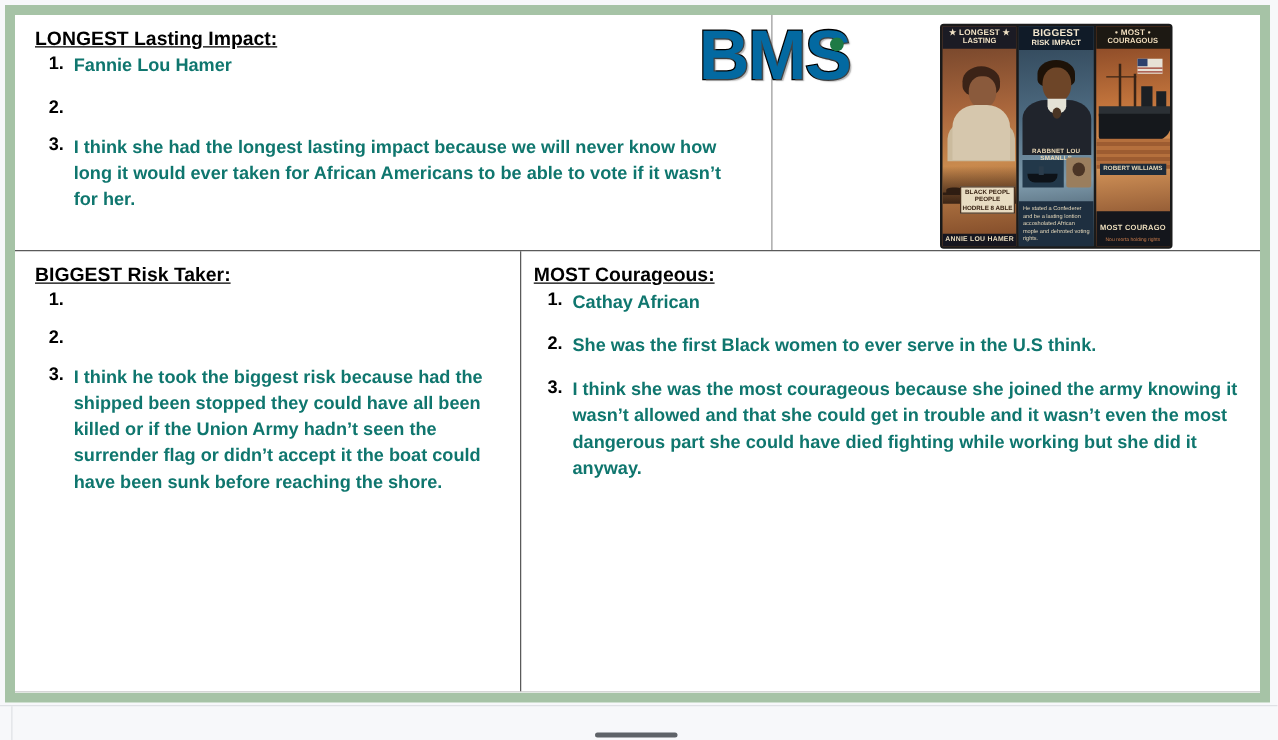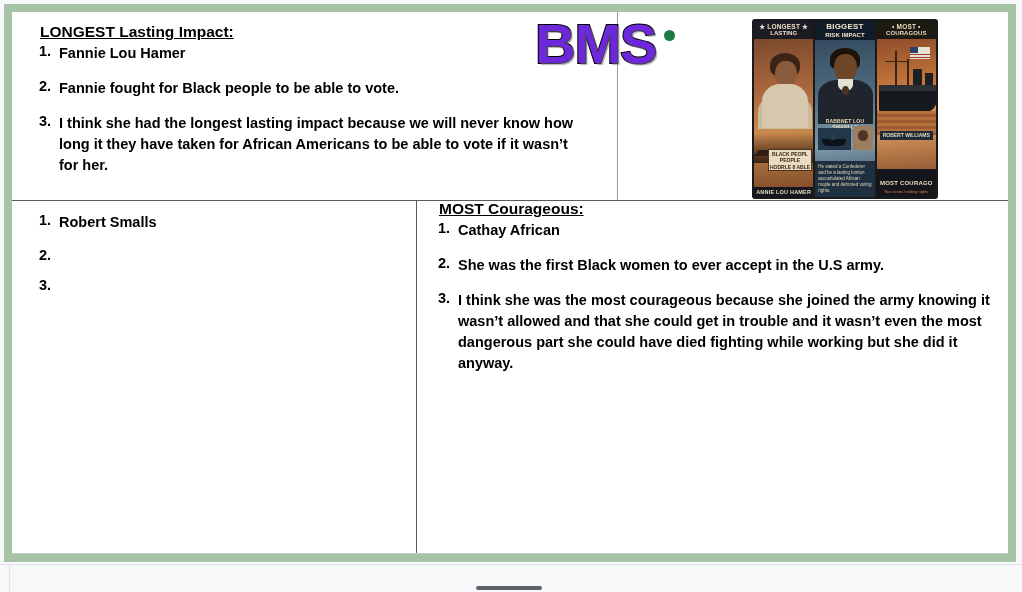--- a/index.html
+++ b/index.html
@@ -64,21 +64,21 @@
 
   
   .block { position: absolute; }
 
   .heading {
     font-size: 15.5px;
     font-weight: bold;
     color: #000;
     text-decoration: underline;
     letter-spacing: 0px;
-    margin: 0 0 2px 12px;
+    margin: 0 0 2px 0;
     white-space: nowrap;
   }
 
   ol.items {
     list-style: none;
     margin: 0;
     padding: 0;
   }
   ol.items > li {
     display: flex;
@@ -93,43 +93,43 @@
     color: #000;
     width: 20px;
     flex: 0 0 20px;
     text-align: left;
     padding-left: 11px;
     box-sizing: content-box;
   }
   .txt {
     font-size: 14.5px;
     font-weight: bold;
-    color: #000000;
+    color: #0f766e;
     line-height: 1.45;
   }
 
   
   #block-longest   { left: 16px;  top: 11px;  width: 580px; }
   #block-longest .txt { width: 520px; }
 
   #block-risk      { left: 16px;  top: 200px; width: 390px; }
   #block-risk .txt { width: 345px; }
 
-  #block-courage   { left: 415px; top: 188px; width: 590px; }
+  #block-courage   { left: 415px; top: 200px; width: 590px; }
   #block-courage .txt { width: 540px; }
 
   
   #bms-logo {
     position: absolute;
-    left: 523px;
+    left: 547px;
     top: 4px;
     font-size: 56px;
     font-weight: bold;
     font-family: "Liberation Sans", sans-serif;
-    color: #6d28d9;
+    color: #0369a1;
     letter-spacing: -1px;
     line-height: 1;
     -webkit-text-stroke: 2px #000;
     paint-order: stroke fill;
     text-shadow: 2px 2px 1px rgba(120,120,120,0.55);
     user-select: none;
   }
   #bms-green-dot {
     position: absolute;
     left: 652px;
@@ -283,25 +283,24 @@
 
     <div class="block" id="block-longest">
       <div class="heading">LONGEST Lasting Impact:</div>
       <ol class="items">
         <li>
           <span class="num">1.</span>
           <span class="txt">Fannie Lou Hamer</span>
         </li>
         <li>
           <span class="num">2.</span>
-          <span class="txt">Fannie fought for Black people to be able to vote.</span>
         </li>
         <li>
           <span class="num">3.</span>
-          <span class="txt">I think she had the longest lasting impact because we will never know how long it they have taken for African Americans to be able to vote if it wasn’t for her.</span>
+          <span class="txt">I think she had the longest lasting impact because we will never know how long it would ever taken for African Americans to be able to vote if it wasn’t for her.</span>
         </li>
       </ol>
     </div>
 
     <div id="bms-logo">BMS</div>
     <div id="bms-green-dot"></div>
 
     <div id="triptych">
 
       <div class="panel p1">
@@ -361,44 +360,45 @@
           <div class="p3-bottom">
             <span class="b1">MOST COURAGO</span>
             <span class="b2">Nou reorta holding rights</span>
           </div>
         </div>
       </div>
 
     </div>
 
     <div class="block" id="block-risk">
+      <div class="heading">BIGGEST Risk Taker:</div>
       <ol class="items">
         <li>
           <span class="num">1.</span>
-          <span class="txt">Robert Smalls</span>
         </li>
         <li>
           <span class="num">2.</span>
         </li>
         <li>
           <span class="num">3.</span>
+          <span class="txt">I think he took the biggest risk because had the shipped been stopped they could have all been killed or if the Union Army hadn’t seen the surrender flag or didn’t accept it the boat could have been sunk before reaching the shore.</span>
         </li>
       </ol>
     </div>
 
     <div class="block" id="block-courage">
       <div class="heading">MOST Courageous:</div>
       <ol class="items">
         <li>
           <span class="num">1.</span>
           <span class="txt">Cathay African</span>
         </li>
         <li>
           <span class="num">2.</span>
-          <span class="txt">She was the first Black women to ever accept in the U.S army.</span>
+          <span class="txt">She was the first Black women to ever serve in the U.S think.</span>
         </li>
         <li>
           <span class="num">3.</span>
           <span class="txt">I think she was the most courageous because she joined the army knowing it wasn’t allowed and that she could get in trouble and it wasn’t even the most dangerous part she could have died fighting while working but she did it anyway.</span>
         </li>
       </ol>
     </div>
 
   </div>
 </div>

